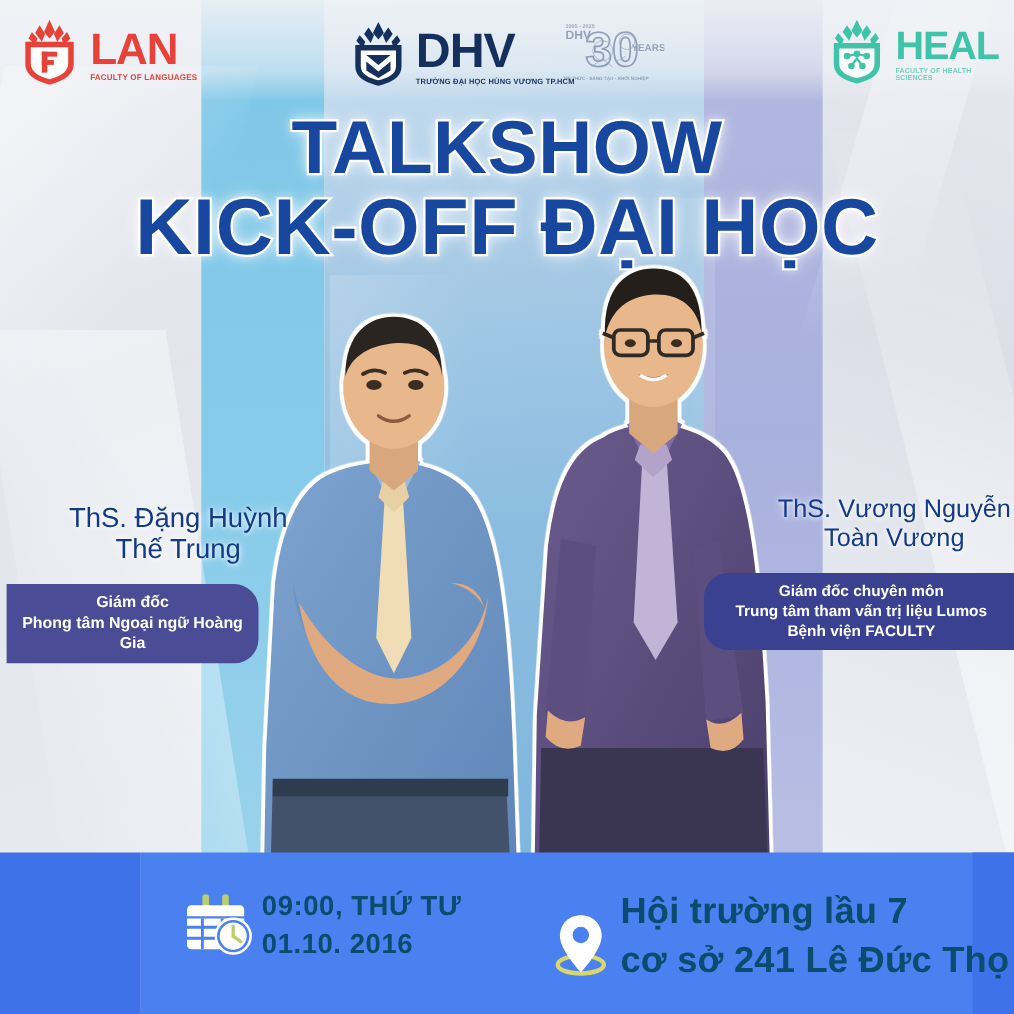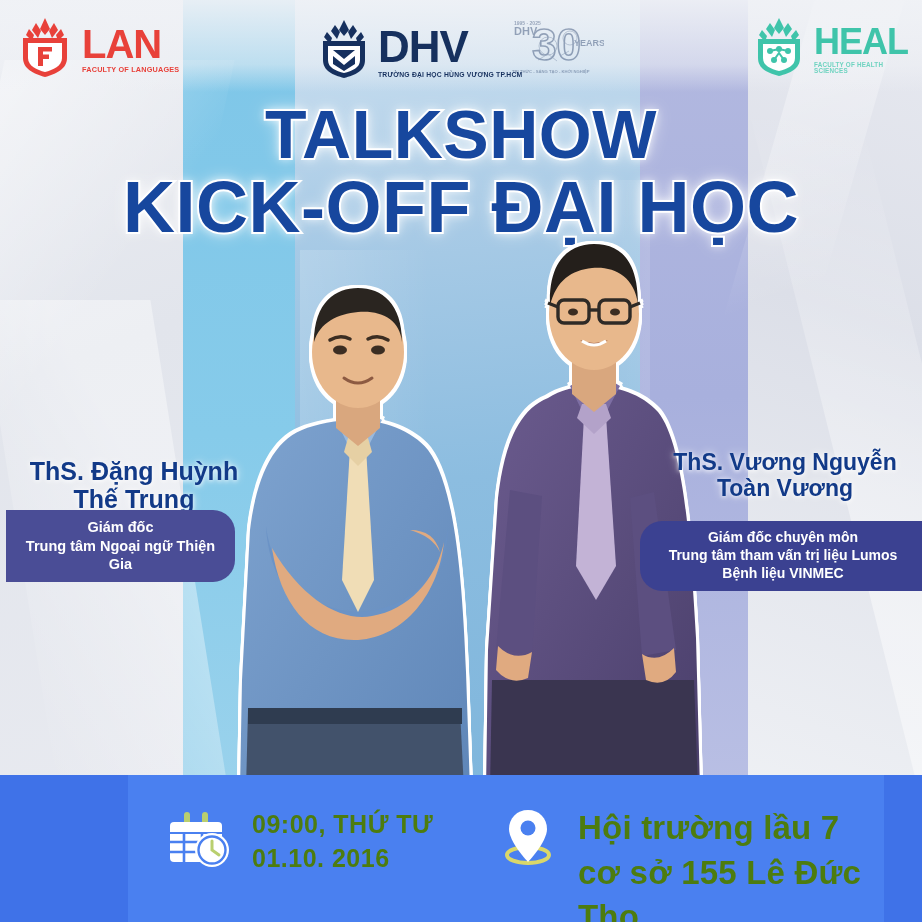--- a/index.html
+++ b/index.html
@@ -71,36 +71,36 @@
   .title-1{font-size:68px;}
   .title-2{font-size:72px;margin-top:2px;}
   
   .people{position:absolute;left:0;top:0;width:922px;height:790px;overflow:hidden;}
   .person{position:absolute;bottom:0;
     filter:drop-shadow(3px 0 0 #fff) drop-shadow(-3px 0 0 #fff)
            drop-shadow(0 -3px 0 #fff) drop-shadow(0 3px 0 #fff);}
   .p-left{left:232px;}
   .p-right{left:470px;}
   
-  .name{position:absolute;font-weight:bold;color:#123a88;line-height:1.12;
-    text-shadow:0 1px 4px rgba(255,255,255,.85),0 0 10px rgba(255,255,255,.75);}
+  .name{position:absolute;font-weight:normal;color:#123a88;line-height:1.12;
+    text-shadow:0 1px 4px rgba(255,255,255,.85),0 0 10px rgba(255,255,255,.75);margin-left:28px;}
   .name-left{left:0;top:457px;width:268px;text-align:center;font-size:25px;}
   .name-right{left:648px;top:450px;width:274px;text-align:center;font-size:23px;}
   .badge{position:absolute;border-radius:20px;color:#fff;font-weight:bold;
     text-align:center;line-height:1.28;padding:8px 14px;box-sizing:border-box;}
-  .badge-left{left:6px;top:510px;width:229px;font-size:14.5px;background:#4a4d96;
+  .badge-left{left:6px;top:531px;width:229px;font-size:14.5px;background:#4a4d96;
     border-radius:0 22px 22px 0;}
   .badge-right{left:640px;top:521px;width:286px;font-size:14px;background:#3b4191;
     border-radius:22px 0 0 22px;}
   
   .bottom{position:absolute;left:0;top:775px;width:922px;height:147px;}
   .bot-strip{position:absolute;left:0;top:0;width:128px;height:147px;background:#3f72e8;}
   .bot-main{position:absolute;left:128px;top:0;width:794px;height:147px;background:#4a80f0;}
   .bot-right-edge{position:absolute;left:884px;top:0;width:38px;height:147px;background:#3f72e8;}
-  .info{position:absolute;display:flex;align-items:flex-start;gap:22px;color:#4d7c0f;}
+  .info{position:absolute;display:flex;align-items:flex-end;gap:8px;color:#0c4a6e;}
   .info-date{left:168px;top:808px;}
   .info-place{left:500px;top:806px;}
   .info-text{font-weight:bold;line-height:1.35;}
   .info-date .info-text{font-size:25px;letter-spacing:.5px;}
   .info-place .info-text{font-size:33px;letter-spacing:.2px;}
   .icon-wrap{flex:0 0 auto;display:block;}
 </style>
 </head>
 <body>
 
@@ -291,31 +291,31 @@
       <path d="M204 418 q-16 16 -32 6 l4 26 q18 8 30 -8 Z" fill="#e0aa80"></path>
     </svg>
   </div>
 
   <div class="name name-left">
     <div>ThS. Đặng Huỳnh</div>
     <div>Thế Trung</div>
   </div>
   <div class="badge badge-left">
     <div>Giám đốc</div>
-    <div>Trung tâm Ngoại ngữ Thiện Gia</div>
+    <div>Phong tâm Ngoại ngữ Hoàng Gia</div>
   </div>
 
   <div class="name name-right">
     <div>ThS. Vương Nguyễn</div>
     <div>Toàn Vương</div>
   </div>
   <div class="badge badge-right">
     <div>Giám đốc chuyên môn</div>
     <div>Trung tâm tham vấn trị liệu Lumos</div>
-    <div>Bệnh liệu VINMEC</div>
+    <div>Bệnh viện FACULTY</div>
   </div>
 
   <div class="bottom">
     <div class="bot-strip"></div>
     <div class="bot-main"></div>
     <div class="bot-right-edge"></div>
   </div>
 
   <div class="info info-date">
     <span class="icon-wrap">
@@ -343,17 +343,17 @@
   <div class="info info-place">
     <span class="icon-wrap">
       <svg width="56" height="62" viewBox="0 0 56 62">
         <ellipse cx="28" cy="49" rx="21" ry="8" fill="none" stroke="#d9d76a" stroke-width="4"></ellipse>
         <path d="M28 4 C17 4 9 12 9 23 C9 36 28 56 28 56 C28 56 47 36 47 23 C47 12 39 4 28 4 Z" fill="#fff"></path>
         <circle cx="28" cy="22" r="7.5" fill="#4a80f0"></circle>
       </svg>
     </span>
     <span class="info-text">
       <div>Hội trường lầu 7</div>
-      <div>cơ sở 155 Lê Đức Thọ</div>
+      <div>cơ sở 241 Lê Đức Thọ</div>
     </span>
   </div>
 
 </div>
 
 </body></html>

